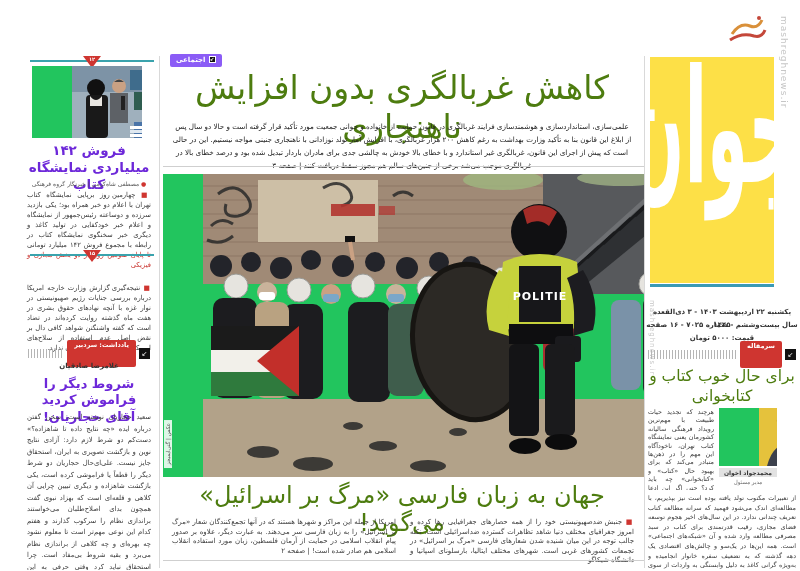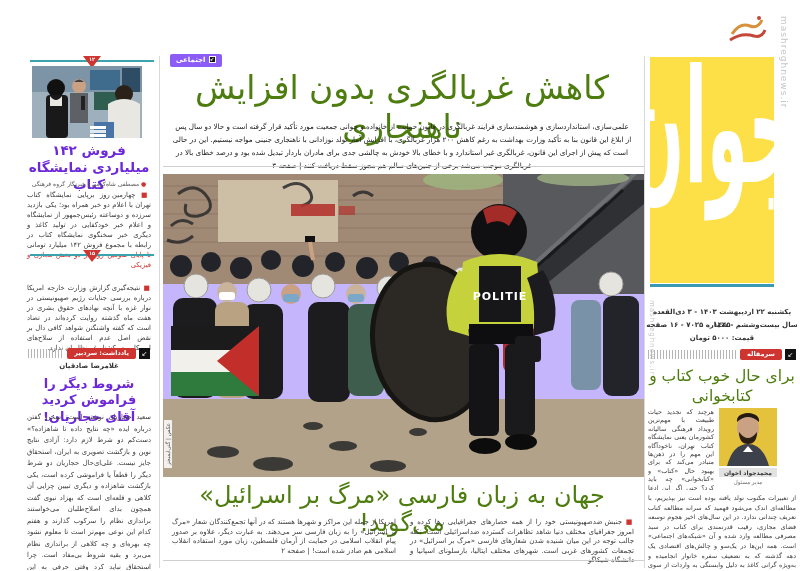--- a/index.html
+++ b/index.html
@@ -35,21 +35,21 @@
   }
 
   
   .labelbar { position:absolute; height:11px; display:flex; flex-direction:row-reverse; align-items:center; gap:3px; }
   .labelbar .boxicon {
     width:11px; height:11px; background:#111; color:#fff; font-size:7px;
     display:flex; align-items:center; justify-content:center; flex:0 0 auto;
   }
   .labelbar .badge {
     background:#cf3530; color:#fff; font-size:6.5px; font-weight:bold;
-    padding:1px 7px 2px; border-radius:2px; white-space:nowrap; flex:0 0 auto;
+    padding:1px 7px 18px; border-radius:2px; white-space:nowrap; flex:0 0 auto;
   }
   .labelbar .hatch {
     flex:1 1 auto; height:9px;
     background:repeating-linear-gradient(90deg,#b5b5b5 0 1px,transparent 1px 3px);
   }
 
   
   .kicker {
     position:absolute; background:#8b5cf6; color:#fff; font-size:7px; font-weight:bold;
     padding:2px 6px 3px; border-radius:2px; display:flex; align-items:flex-start; gap:3px;
@@ -67,21 +67,21 @@
   
   .mast-box { position:absolute; background:#fde047; overflow:hidden; }
   .mast-underline { position:absolute; background:#3a9ab5; }
   .mast-info { position:absolute; color:#333; font-size:7px; font-weight:bold; text-align:center; line-height:13px; }
 
   
   .cap-chip { position:absolute; background:#e2e2e2; color:#333; font-size:6px; font-weight:bold; text-align:center; padding:1px 0; }
   .cap-role { position:absolute; color:#666; font-size:5.5px; text-align:center; }
 
   
-  .photo { position:absolute; overflow:hidden; background:#c4b5fd; }
+  .photo { position:absolute; overflow:hidden; background:#22c55e;padding-left:40px; }
   .credit-rot {
     position:absolute; writing-mode:vertical-rl; transform:rotate(180deg);
     background:rgba(255,255,255,.85); color:#555; font-size:5.5px; padding:3px 1px; direction:rtl;
   }
 </style>
 </head>
 <body>
 
 <div id="page">
 

